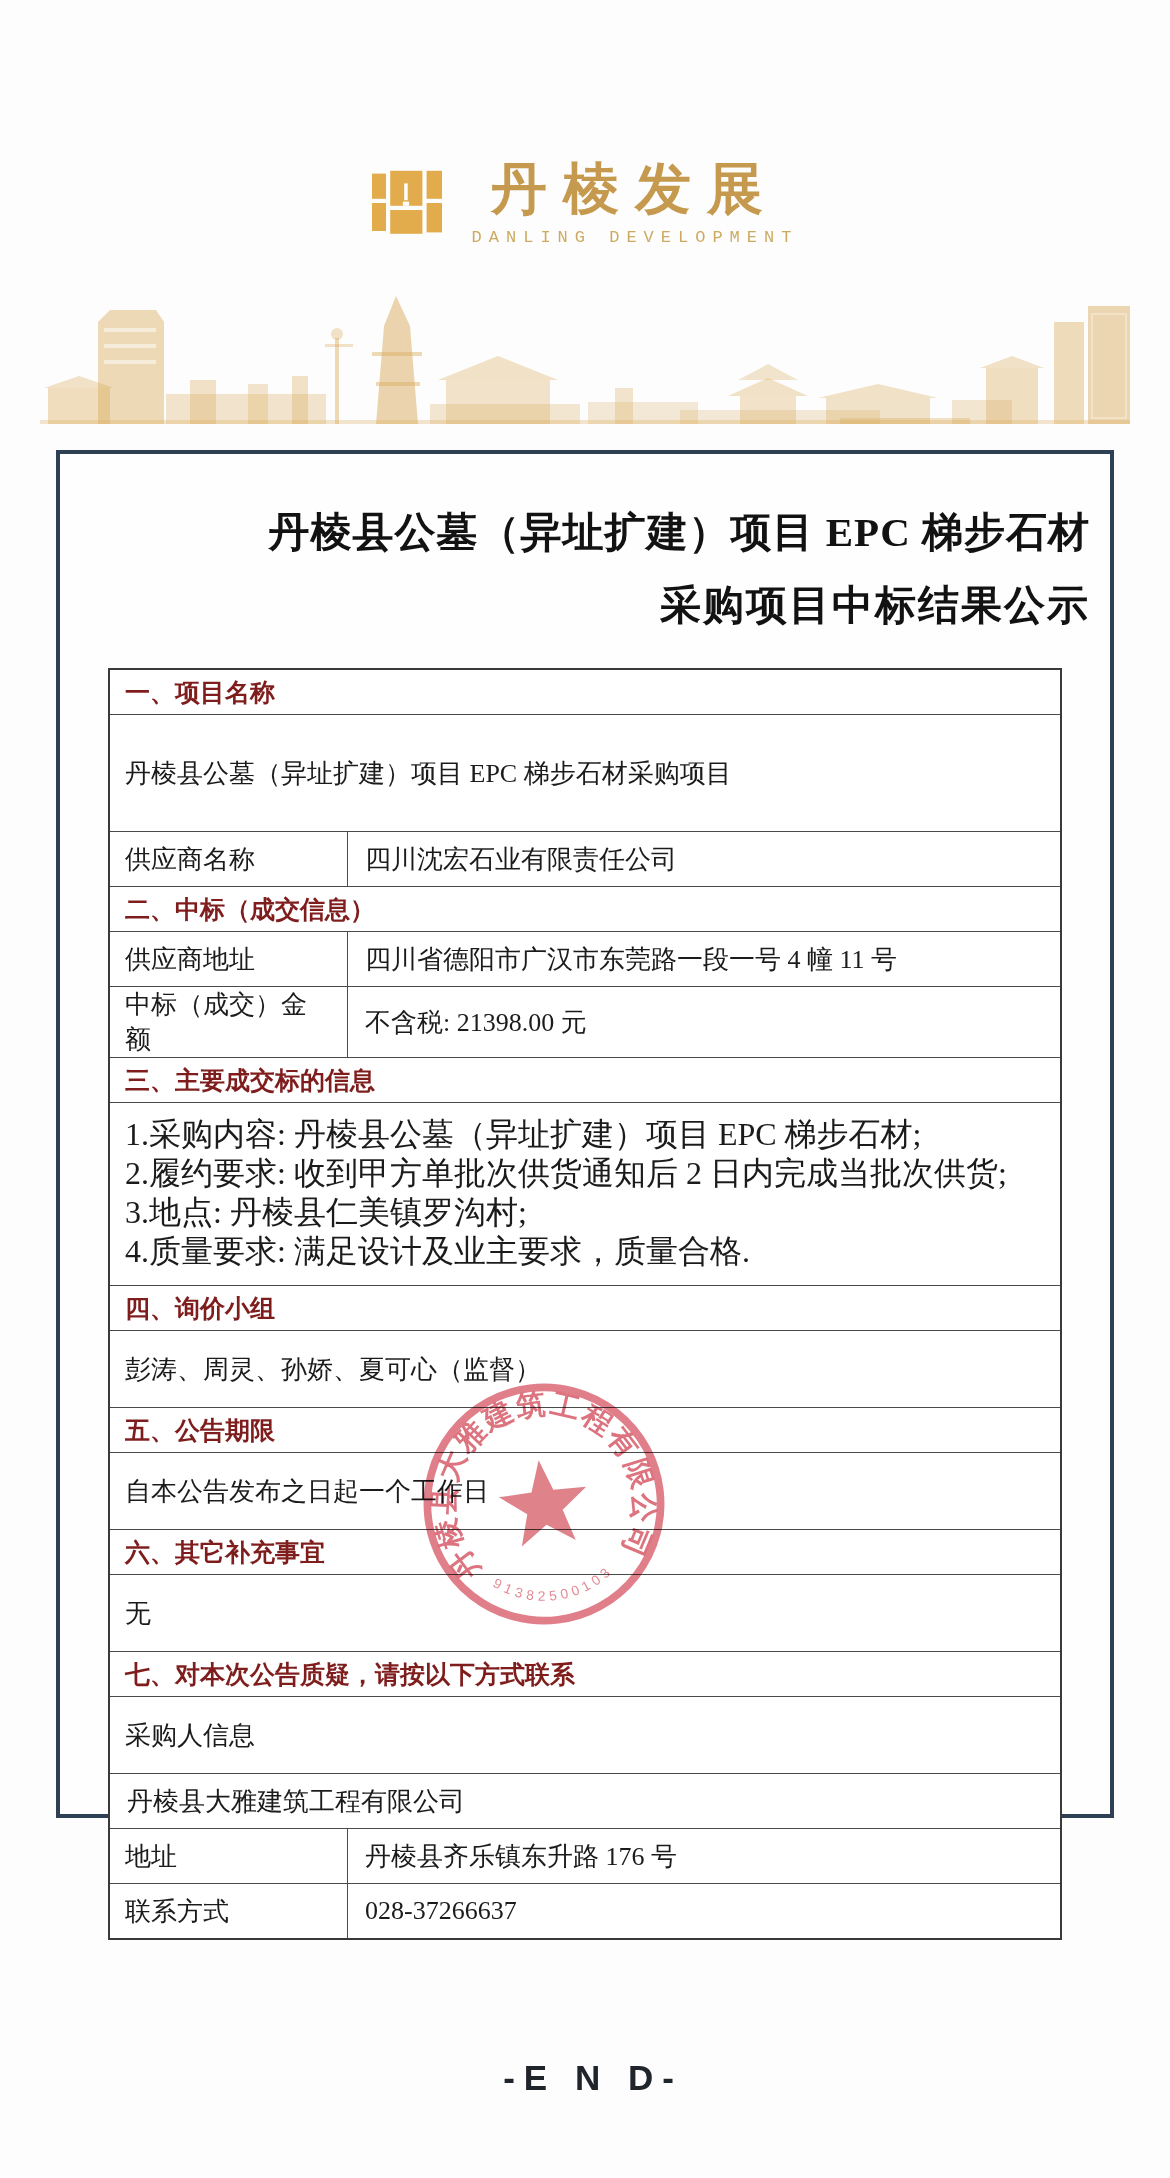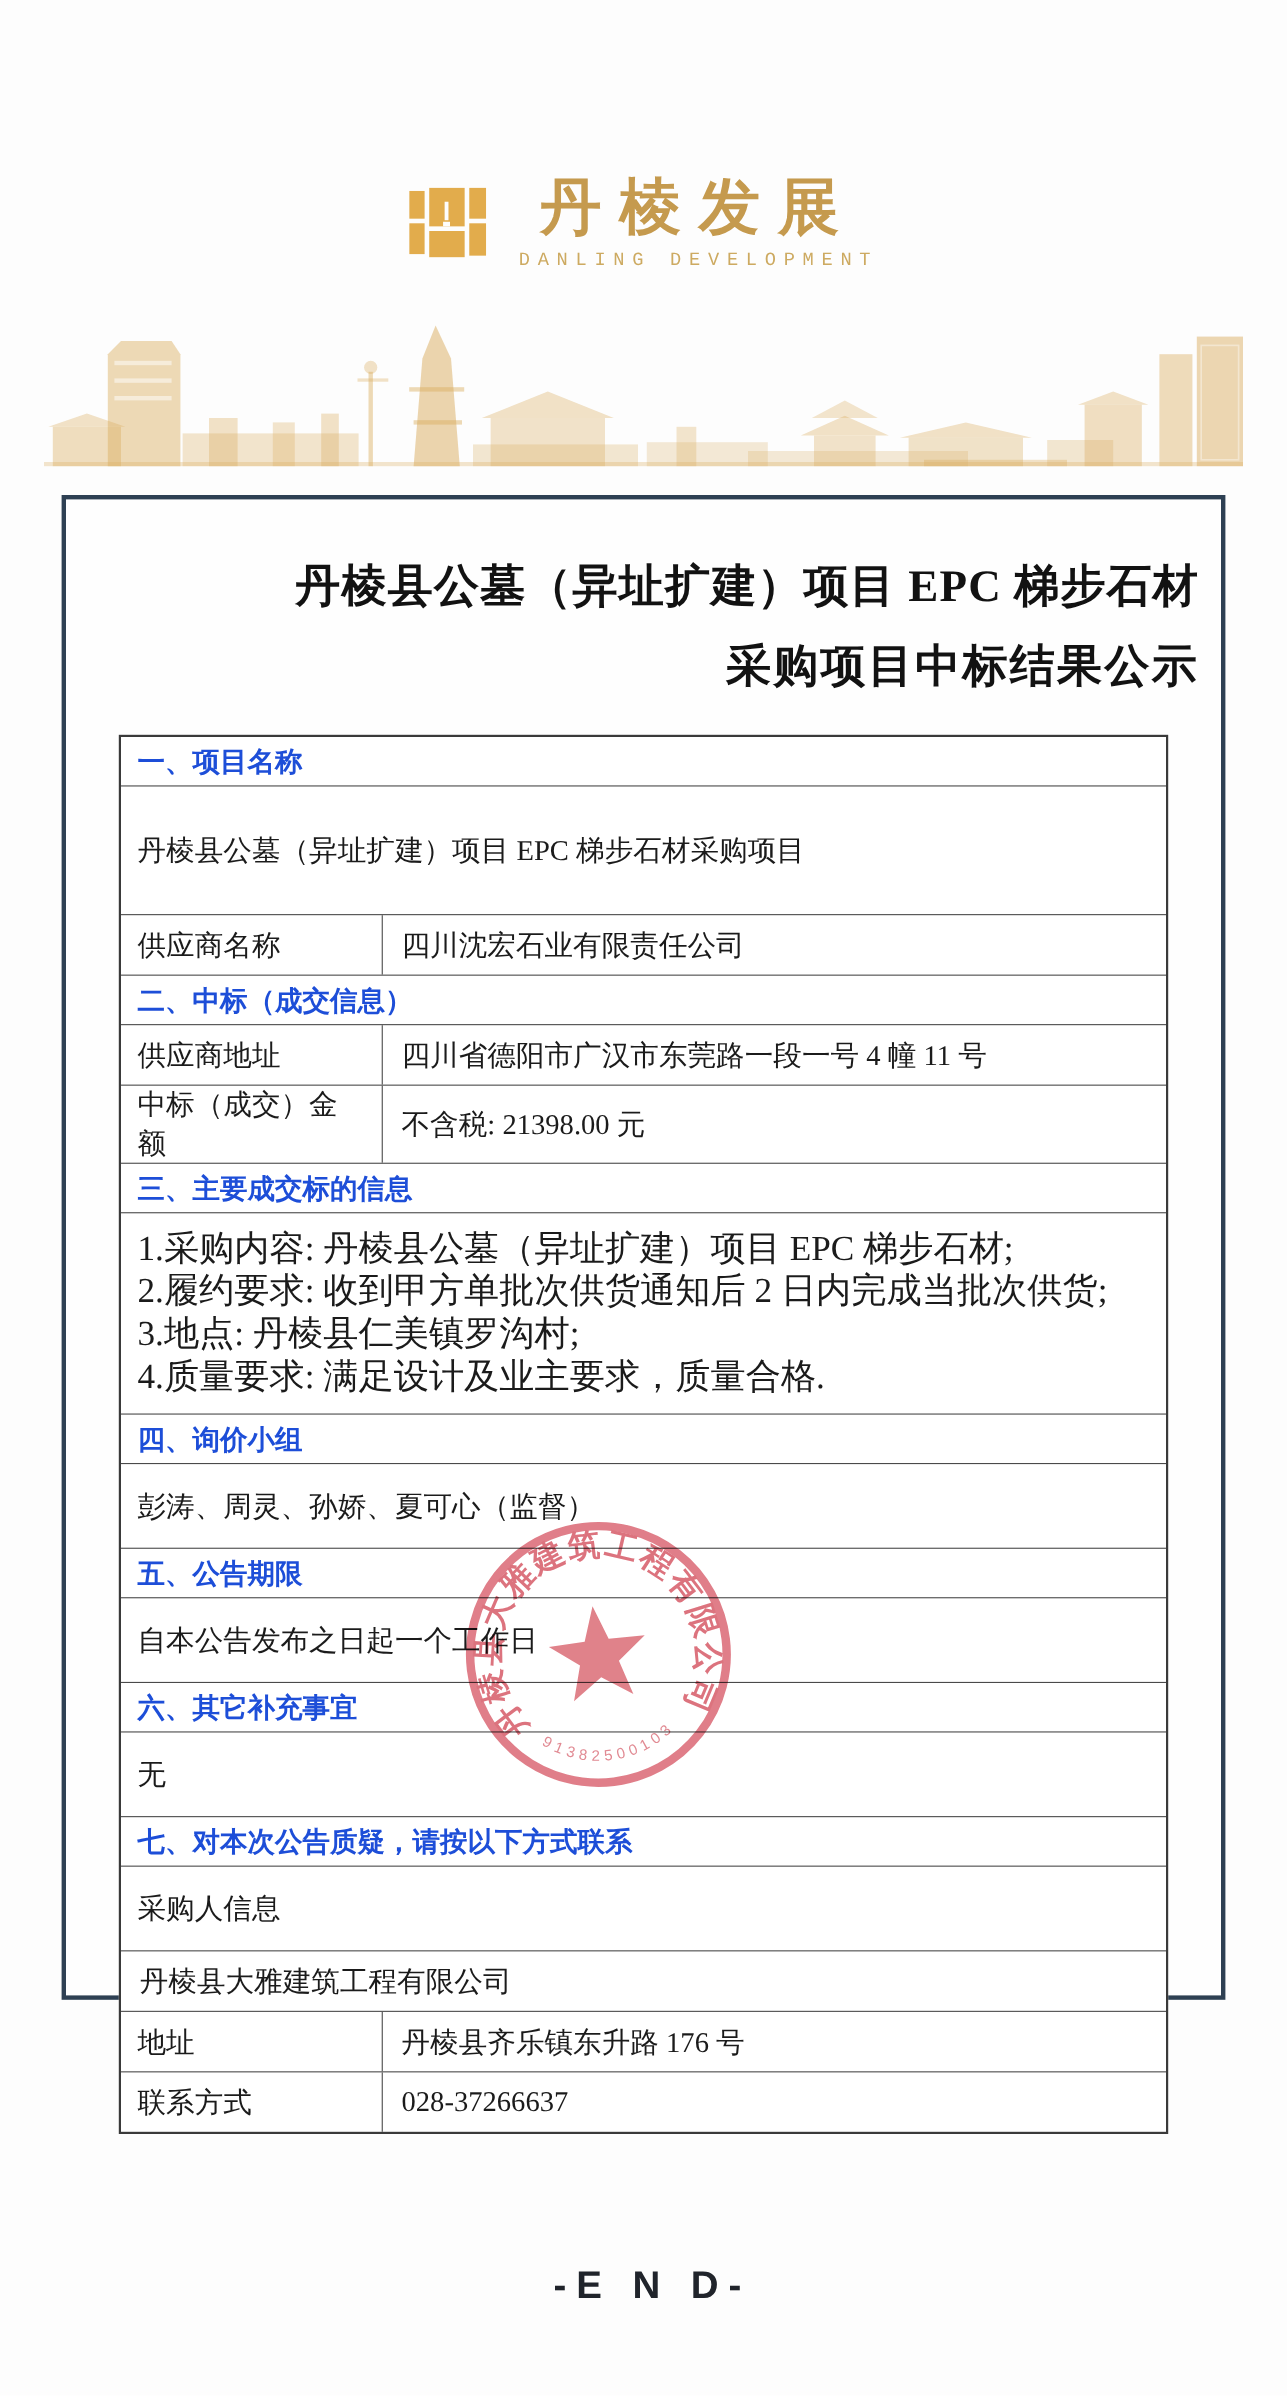--- a/index.html
+++ b/index.html
@@ -23,21 +23,21 @@
         border:4px solid #2e4053;background:#fefefe;box-sizing:border-box;}
   .doc-title{margin:42px 20px 0;text-align:right;font-weight:bold;font-size:41px;line-height:73px;color:#121212;}
   .doc-title .t1{display:block;letter-spacing:1px;}
   .doc-title .t2{display:block;letter-spacing:2px;}
 
   
   .doc-table{width:950px;margin:26px auto 0;border:2px solid #3a3a3a;background:#fff;}
   .trow{border-top:1px solid #4a4a4a;}
   .trow:first-child{border-top:none;}
   .sec{min-height:44px;display:flex;align-items:center;padding:0 15px;
-       font-family:"Liberation Sans","DejaVu Sans",sans-serif;font-weight:bold;font-size:25px;color:#1d4ed8;}
+       font-family:"Liberation Sans","DejaVu Sans",sans-serif;font-weight:bold;font-size:25px;color:#7f1d1d;}
   .cell{min-height:52px;display:flex;align-items:center;padding:12px 15px;font-size:26px;}
   .cell-tall{min-height:92px;}
   .pair{display:flex;min-height:54px;align-items:stretch;}
   .pair .plabel{width:238px;flex:0 0 238px;border-right:1px solid #4a4a4a;
                 display:flex;align-items:center;padding:0 15px;font-size:26px;box-sizing:border-box;}
   .pair .pvalue{flex:1;display:flex;align-items:center;padding:0 17px;font-size:26px;}
   .lines{padding:12px 15px 14px;font-size:32px;line-height:39px;}
 
   
   .stamp{position:absolute;top:1372px;left:412px;width:264px;height:264px;

